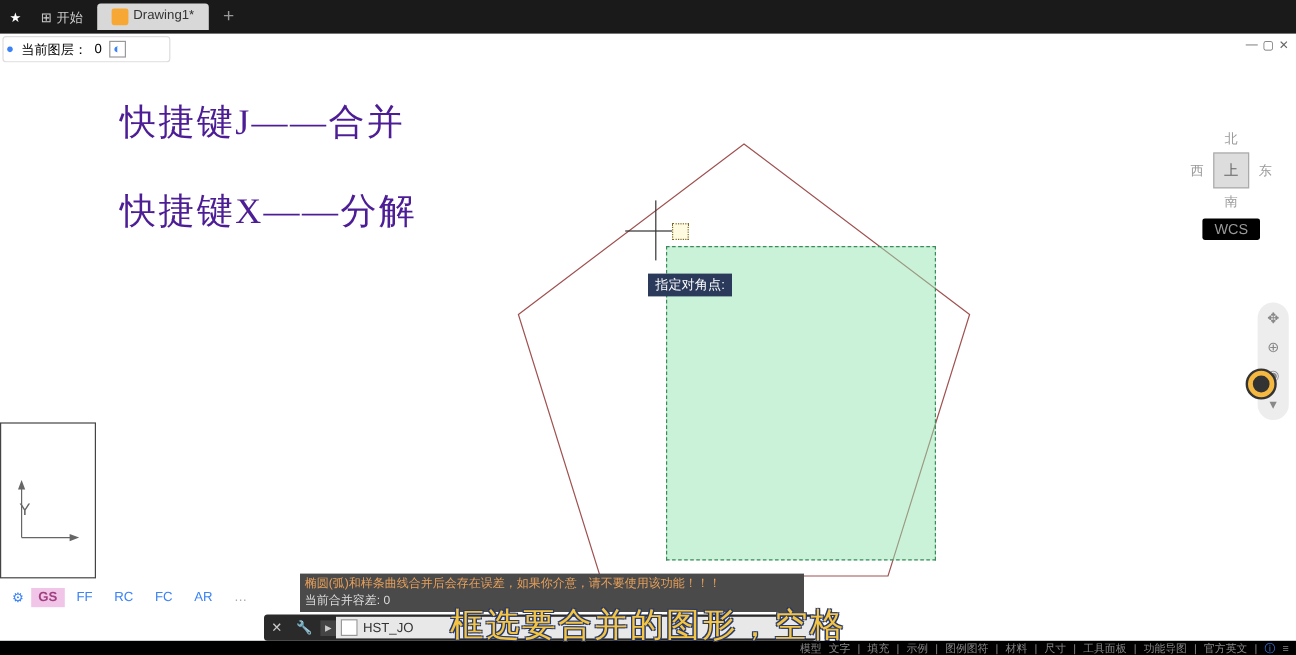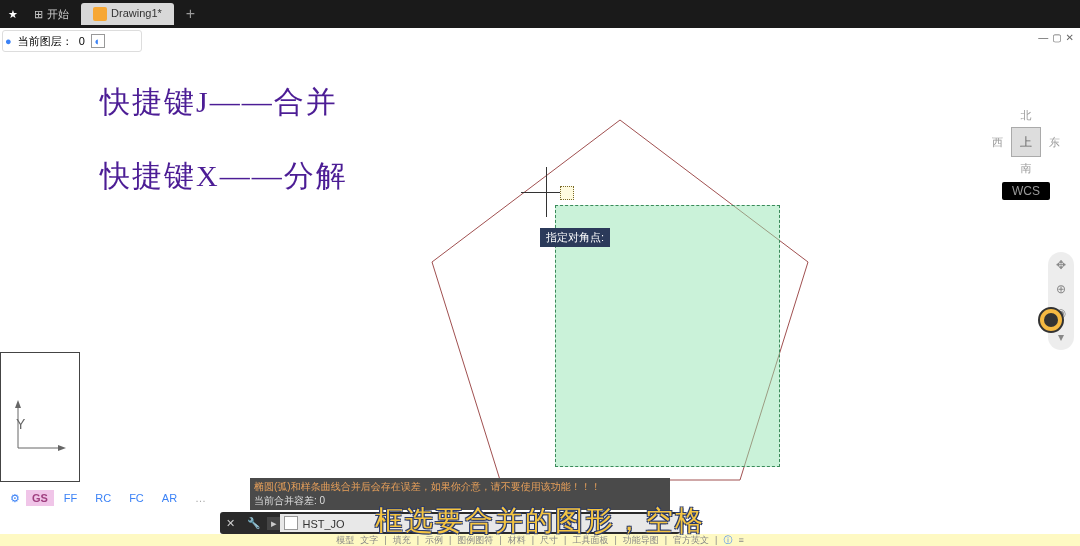--- a/index.html
+++ b/index.html
@@ -42,21 +42,21 @@
 .cmdline .input{flex:1;background:#e8e8e8;color:#333;padding:2px 4px;display:flex;align-items:flex-end;gap:4px}
 .cmdline .input .drop-ico{width:14px;height:14px;border:1px solid #999;background:#fff}
 .navcube{position:absolute;top:56px;right:20px;text-align:center;font-size:11px;color:#999}
 .navcube .row{display:flex;align-items:center;justify-content:center;gap:8px;margin:4px 0}
 .navcube .face{width:30px;height:30px;background:#ddd;border:1px solid #aaa;display:flex;align-items:center;justify-content:center;font-size:12px;color:#666}
 .navcube .wcs{background:#000000;padding:2px 10px;margin-top:6px;font-size:12px;color:#999;border-radius:2px;display:inline-block}
 .navbar-right{position:absolute;top:200px;right:6px;width:26px;background:rgba(230,230,230,0.7);border-radius:13px;padding:6px 0;display:flex;flex-direction:column;align-items:center;gap:10px;font-size:12px;color:#888}
 .orbit-badge{position:absolute;top:255px;right:16px;width:26px;height:26px;background:#f5b942;border-radius:50%;display:flex;align-items:center;justify-content:center;border:2px solid #333}
 .orbit-badge .inner{width:14px;height:14px;background:#333;border-radius:50%;position:relative}
 .orbit-badge .inner:before,.orbit-badge .inner:after{content:"";position:absolute;border:4px solid transparent}
-.statusbar{position:absolute;bottom:0;left:0;right:0;height:12px;background:#fef9c3;color:#999;font-size:9px;display:flex;align-items:center;justify-content:center;padding:0 6px;gap:6px;white-space:nowrap;overflow:hidden}
+.statusbar{position:absolute;bottom:0;left:0;right:0;height:12px;background:#000000;color:#999;font-size:9px;display:flex;align-items:center;justify-content:flex-end;padding:0 6px;gap:6px;white-space:nowrap;overflow:hidden}
 .statusbar span{color:#888}
 .subtitle{position:absolute;bottom:6px;left:50%;transform:translateX(-50%);font-size:28px;font-weight:normal;color:#f5c542;text-shadow:-1px -1px 0 #2a3a6a,1px -1px 0 #2a3a6a,-1px 1px 0 #2a3a6a,1px 1px 0 #2a3a6a;z-index:50;letter-spacing:2px}
 </style>
 </head>
 <body>
 
 <div class="titlebar">
   <span class="star">★</span>
   <span class="win-label">
     <span>⊞</span>

